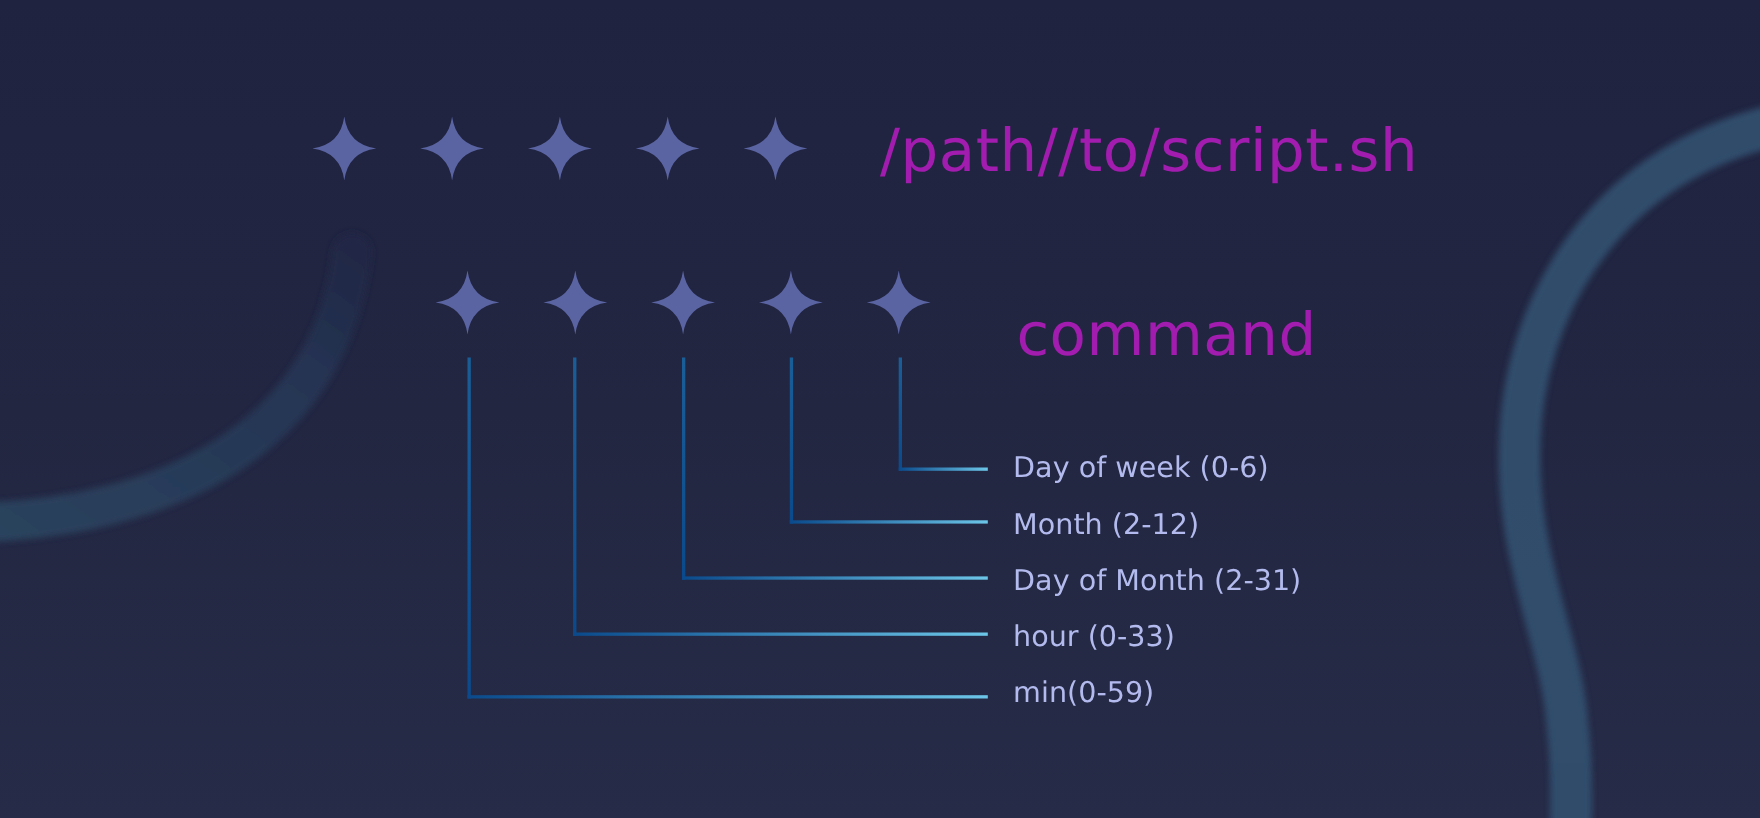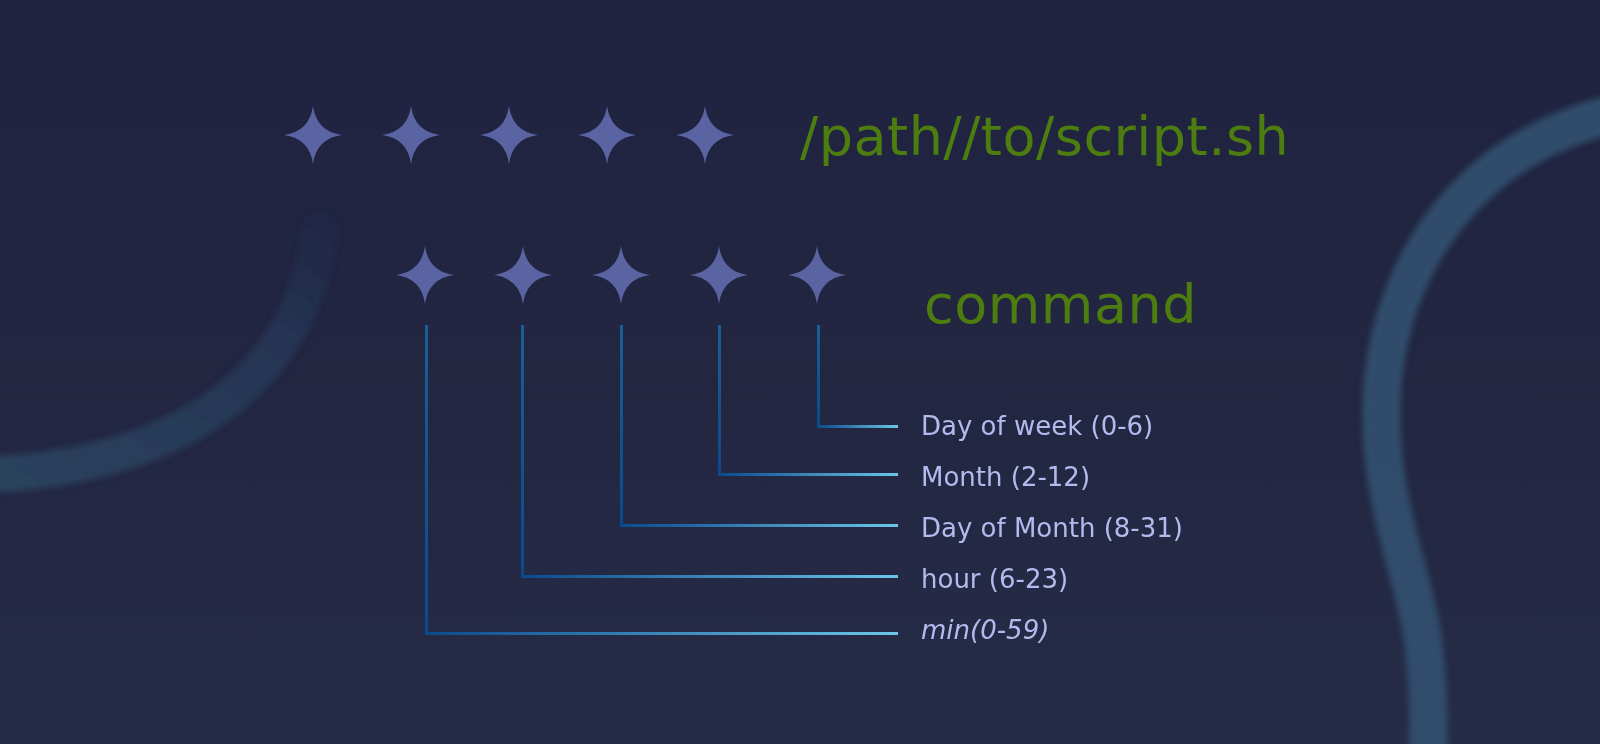--- a/index.html
+++ b/index.html
@@ -20,21 +20,21 @@
       width: 1600px; height: 744px;
     }
     .star {
       position: absolute;
       width: 58px;
       height: 58px;
     }
     .star svg { width: 100%; height: 100%; display: block; }
     .big-text {
       position: absolute;
-      color: #4d7c0f;
+      color: #a21caf;
       font-family: "DejaVu Sans", sans-serif;
       font-size: 54px;
       letter-spacing: 0.5px;
       line-height: 1;
       white-space: nowrap;
     }
     .label {
       position: absolute;
       color: #b3bbee;
       font-family: "DejaVu Sans", sans-serif;
@@ -157,15 +157,15 @@
   </g>
 
   <g>
     <rect x="817" y="325" width="3" height="103" fill="url(#vgrad)"></rect>
     <rect x="817" y="425" width="81" height="3" fill="url(#hgrad)"></rect>
   </g>
 </svg>
 
 <div class="label" style="left:921px; top:413px;">Day of week (0-6)</div>
 <div class="label" style="left:921px; top:464px;">Month (2-12)</div>
-<div class="label" style="left:921px; top:515px;">Day of Month (8-31)</div>
-<div class="label" style="left:921px; top:566px;">hour (6-23)</div>
-<div class="label" style="left:921px; top:617px;font-style:italic;">min(0-59)</div>
+<div class="label" style="left:921px; top:515px;">Day of Month (2-31)</div>
+<div class="label" style="left:921px; top:566px;">hour (0-33)</div>
+<div class="label" style="left:921px; top:617px;">min(0-59)</div>
 
 </body></html>

